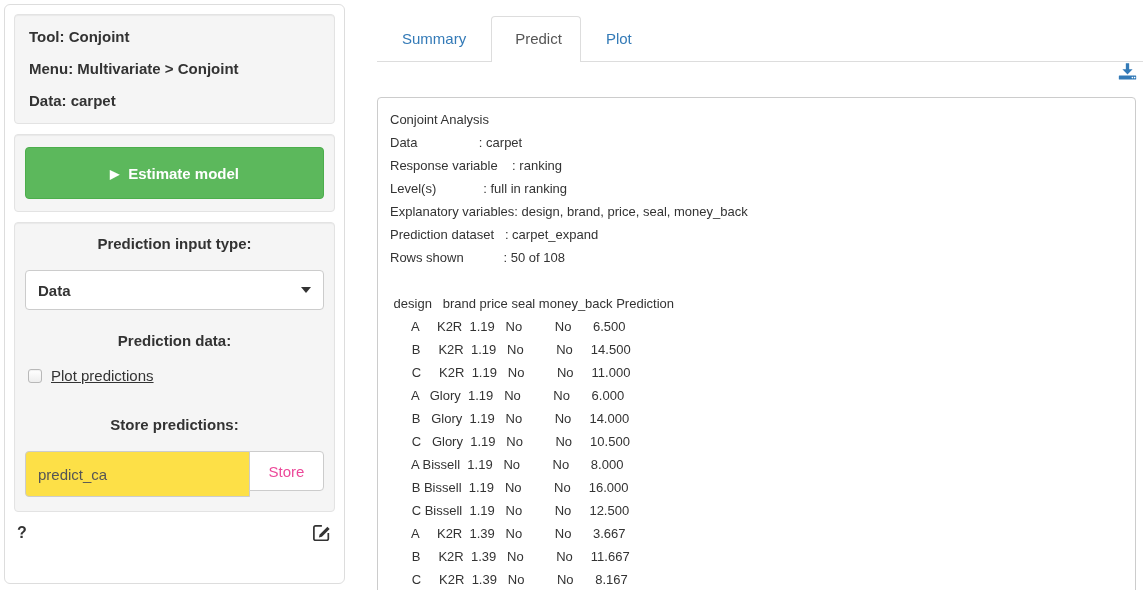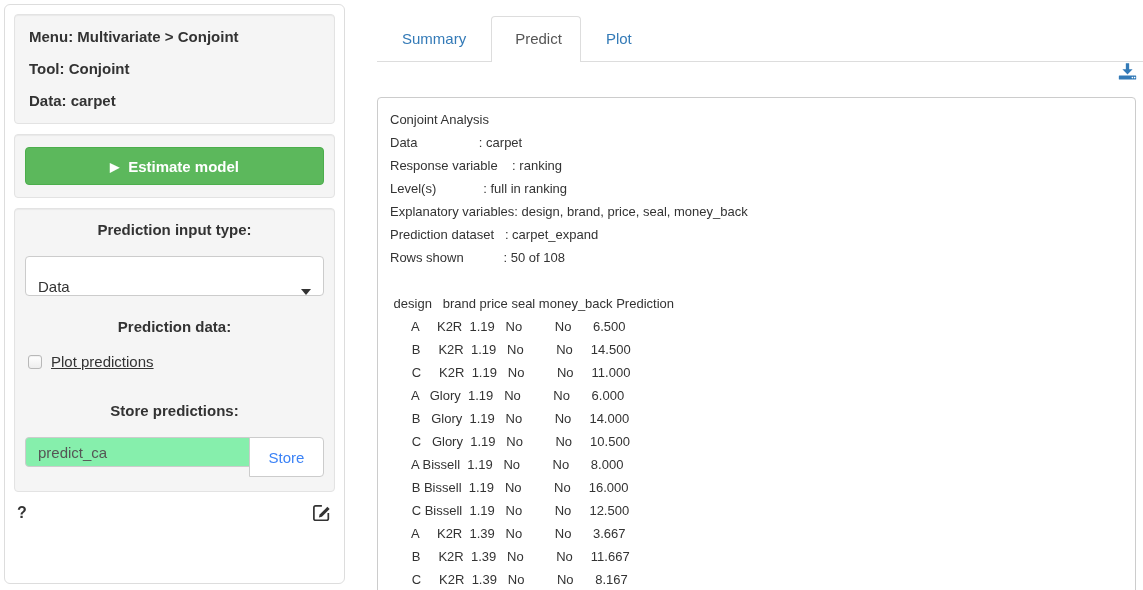--- a/index.html
+++ b/index.html
@@ -17,57 +17,57 @@
   .well {
     background:#f5f5f5; border:1px solid #e3e3e3; border-radius:4px;
     box-shadow: inset 0 1px 1px rgba(0,0,0,0.05); margin-bottom:10px;
   }
   .well-info { padding:13px 14px; }
   .well-info p { margin:0 0 14px; font-weight:bold; font-size:15px; line-height:18px; }
   .well-info p:last-child { margin-bottom:0; }
 
   .well-action { padding:12px 10px; }
   .btn-estimate {
-    display:block; width:100%; height:38px; background:#5cb85c;
+    display:block; width:100%; height:52px; background:#5cb85c;
     border:1px solid #4cae4c; border-radius:4px; color:#fff;
     font-family:"Liberation Sans",sans-serif;
     font-weight:bold; font-size:15px; cursor:pointer; text-align:center;
   }
   .btn-estimate .play { font-size:12px; margin-right:9px; vertical-align:1px; }
 
   .well-form { padding:12px 10px 14px; }
   .control-label { display:block; font-weight:bold; font-size:15px; margin:0 0 18px;text-align:center; }
   .select-box {
     height:40px; background:#fff; border:1px solid #ccc; border-radius:4px;
-    display:flex; align-items:flex-end; padding:0 12px; font-size:15px;
-    color:#333; margin-bottom:22px; cursor:pointer;
+    display:flex; align-items:center; padding:0 12px; font-size:15px;
+    color:#333; margin-bottom:22px; cursor:pointer;font-weight:bold;
   }
   .caret-down {
     width:0; height:0; margin-left:auto;
     border-left:5px solid transparent; border-right:5px solid transparent;
     border-top:6px solid #333;
   }
   .checkbox-row { display:flex; align-items:center; margin:0 0 32px; padding-left:3px;text-decoration:underline; }
   .checkbox-box {
     width:14px; height:14px; background:linear-gradient(#fff,#ededed);
     border:1px solid #b8b8b8; border-radius:3px; cursor:pointer;
     box-shadow: inset 0 1px 1px rgba(0,0,0,0.06);
   }
   .checkbox-label { font-size:15px; margin-left:9px; cursor:pointer; }
 
   .input-group { display:flex; }
   .text-input {
-    flex:1; min-width:0; height:30px; background:#86efac; border:1px solid #ccc;
+    flex:1; min-width:0; height:46px; background:#fde047; border:1px solid #ccc;
     border-radius:4px 0 0 4px; padding:0 12px; font-size:15px; color:#555;
     font-family:"Liberation Sans",sans-serif;
   }
   .store-btn {
     width:75px; height:40px; margin-left:-1px; background:#fff;
     border:1px solid #ccc; border-radius:0 4px 4px 0; font-size:15px;
-    font-family:"Liberation Sans",sans-serif; color:#3b82f6; cursor:pointer;
+    font-family:"Liberation Sans",sans-serif; color:#ec4899; cursor:pointer;
   }
 
   .sidebar-footer {
     display:flex; justify-content:space-between; align-items:center;
     margin-top:8px; padding:0 3px;
   }
   .help-link {
     font-weight:bold; font-size:16px; color:#333; text-decoration:none; cursor:pointer;
   }
   .edit-btn { cursor:pointer; line-height:0; background:none; border:none; padding:0; }
@@ -97,22 +97,22 @@
     margin:0; font-family:Liberation Sans, sans-serif;
     font-size:13px; line-height:23px; color:#333; white-space:pre;
   }
 </style>
 </head>
 <body>
 
 <div class="sidebar">
 
   <div class="well well-info">
+    <p>Tool: Conjoint</p>
     <p>Menu: Multivariate &gt; Conjoint</p>
-    <p>Tool: Conjoint</p>
     <p>Data: carpet</p>
   </div>
 
   <div class="well well-action">
     <button class="btn-estimate">
       <span class="play">▶</span><span>Estimate model</span>
     </button>
   </div>
 
   <div class="well well-form">

